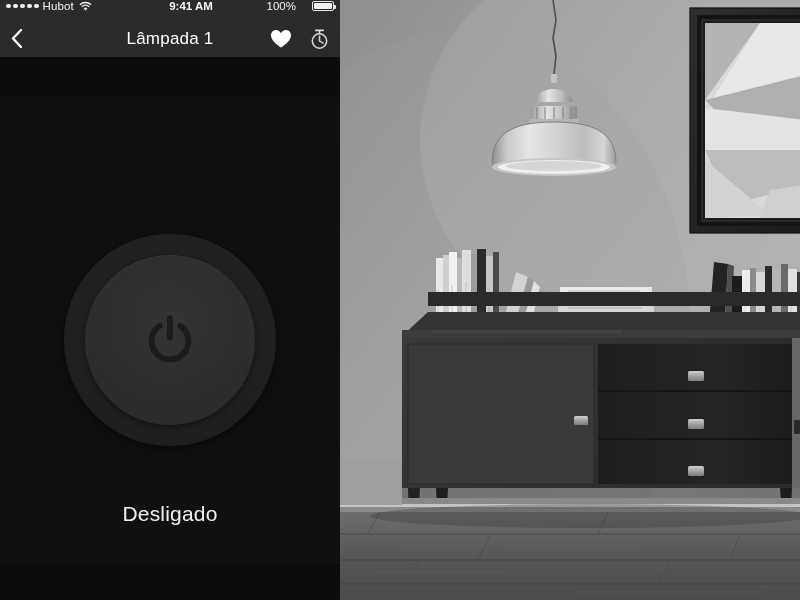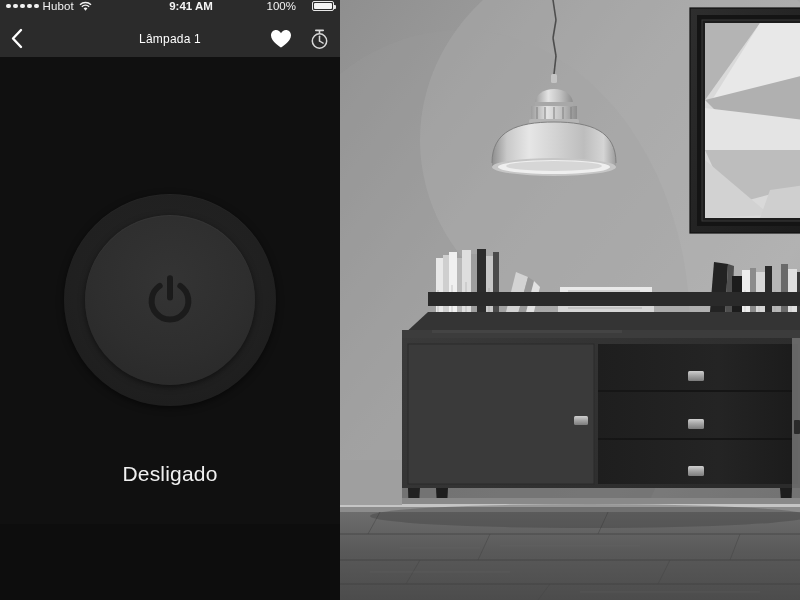--- a/index.html
+++ b/index.html
@@ -133,21 +133,21 @@
     height: 30px;
     display: flex;
     align-items: center;
     justify-content: flex-start;
     cursor: pointer;
   }
   .nav-title {
     position: absolute;
     left: 0; right: 0;
     text-align: center;
-    font-size: 12px;
+    font-size: 17px;
     color: #ffffff;
     letter-spacing: 0.2px;
     pointer-events: none;
   }
   .nav-actions {
     margin-left: auto;
     display: flex;
     align-items: center;
     gap: 16px;
     z-index: 2;
@@ -159,20 +159,21 @@
     align-items: center;
     justify-content: center;
     cursor: pointer;
   }
 
   
   .app-body {
     position: relative;
     height: 467px;
     background: #101010;
+    margin-top: 40px;
   }
   .power-wrap {
     position: absolute;
     left: 50%;
     top: 243px;
     transform: translate(-50%, -50%);
     width: 212px;
     height: 212px;
     cursor: pointer;
   }

